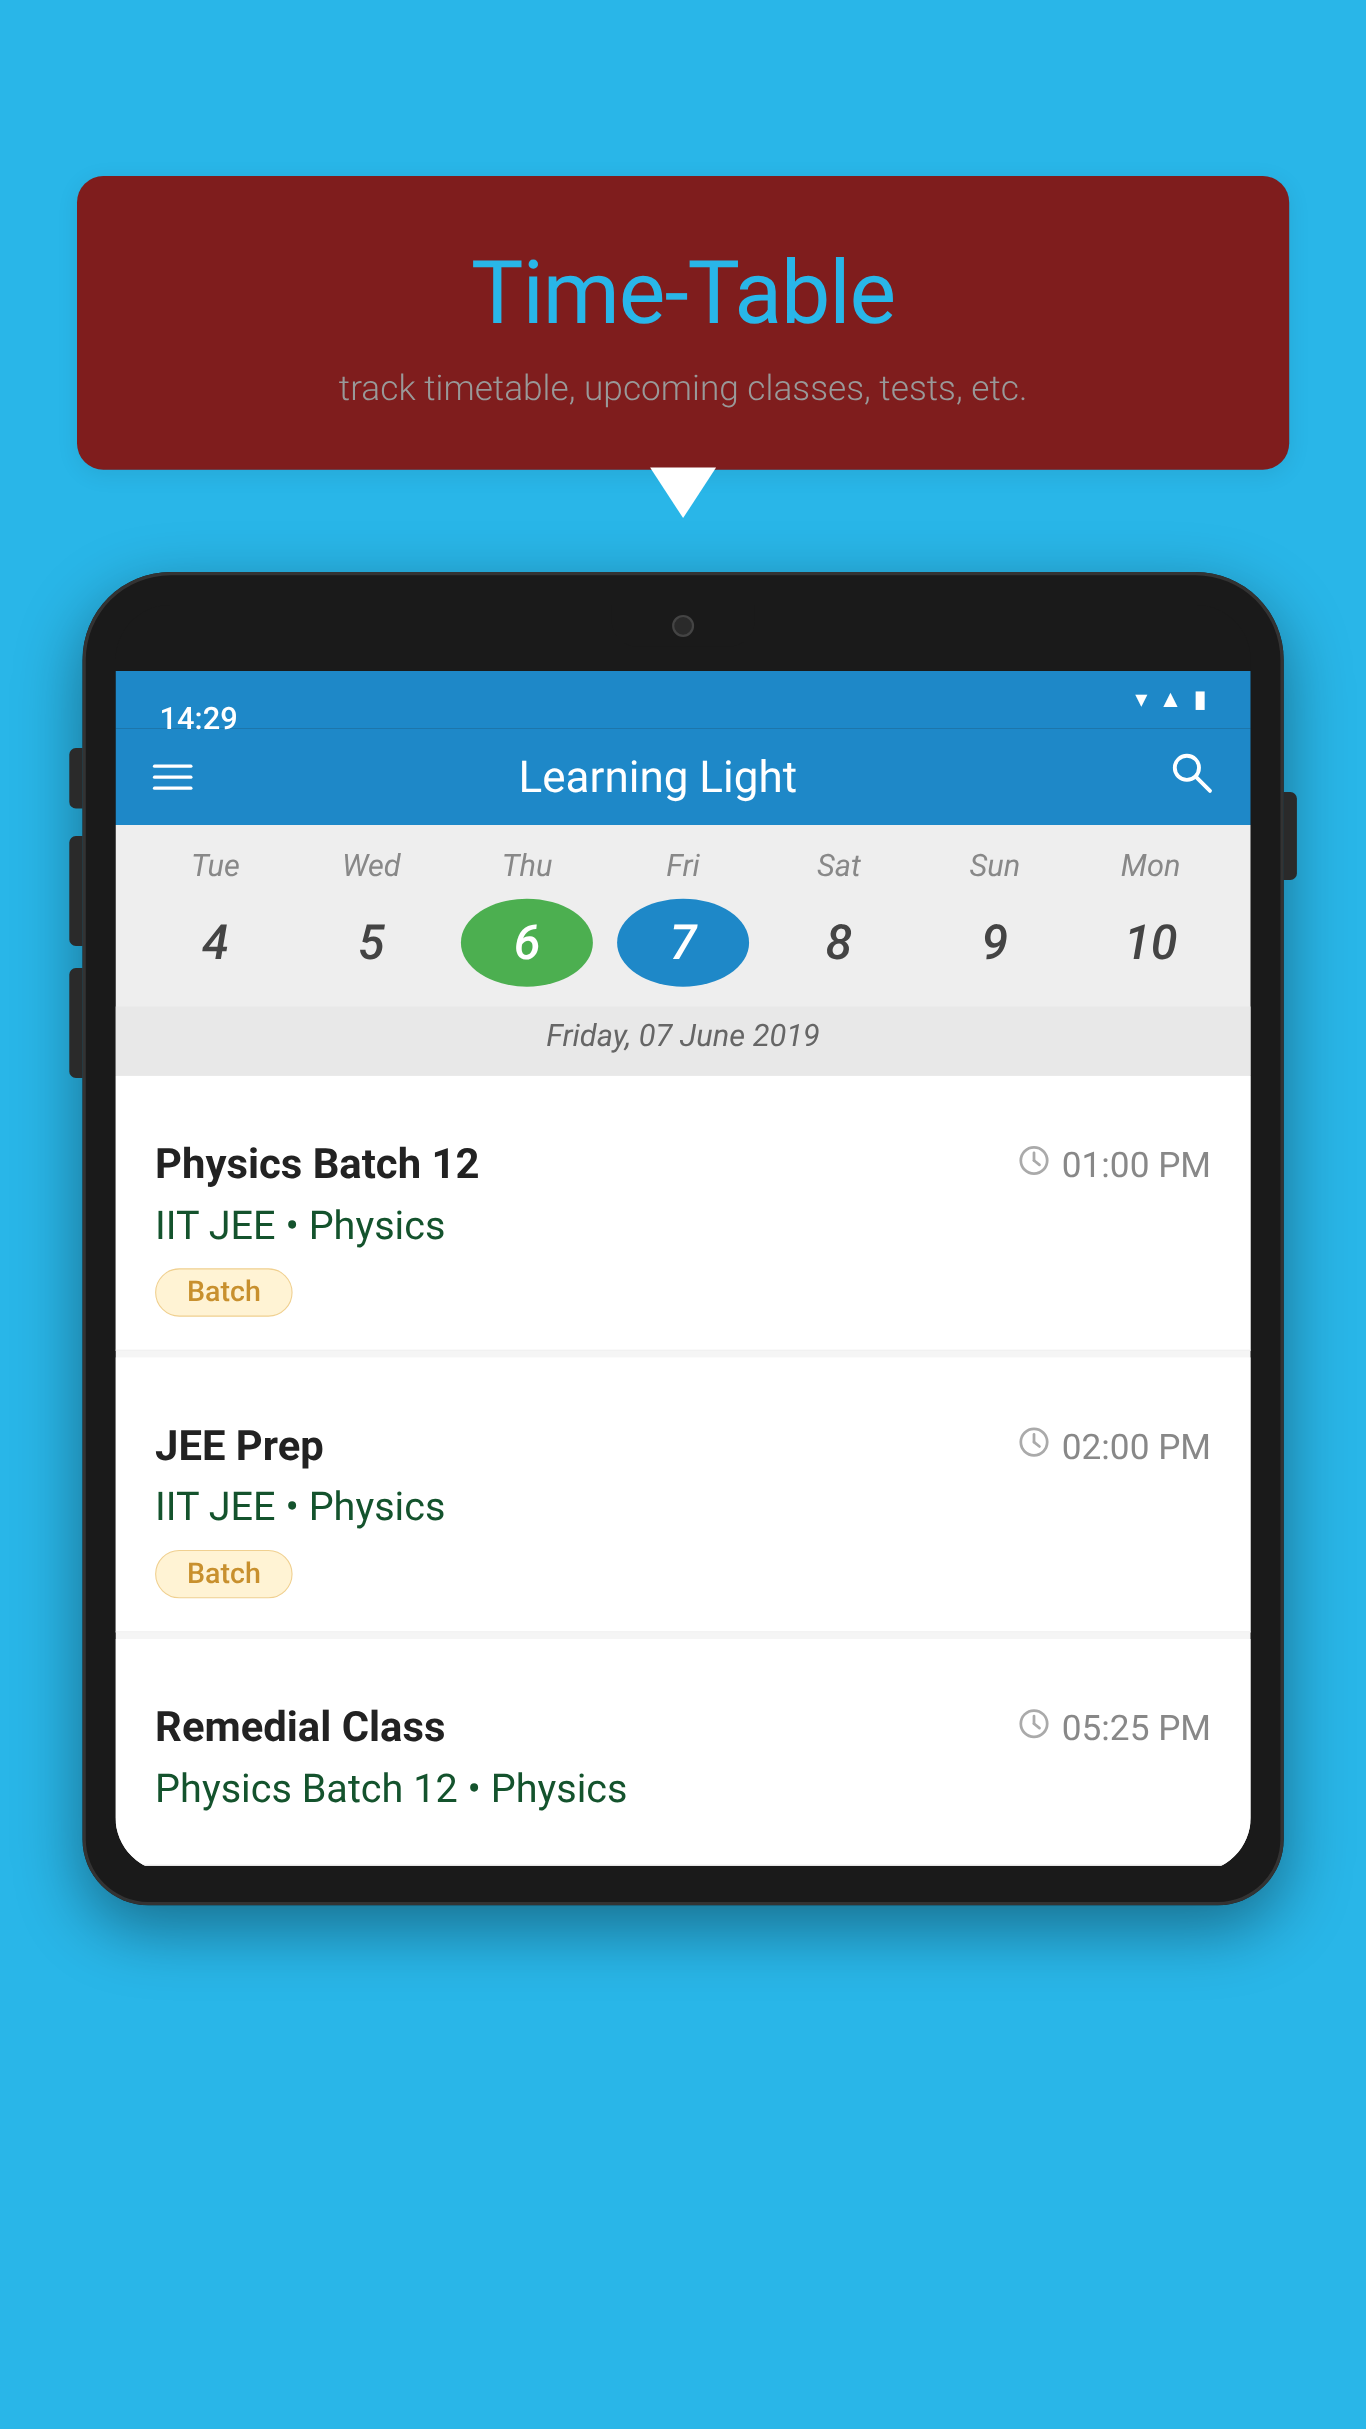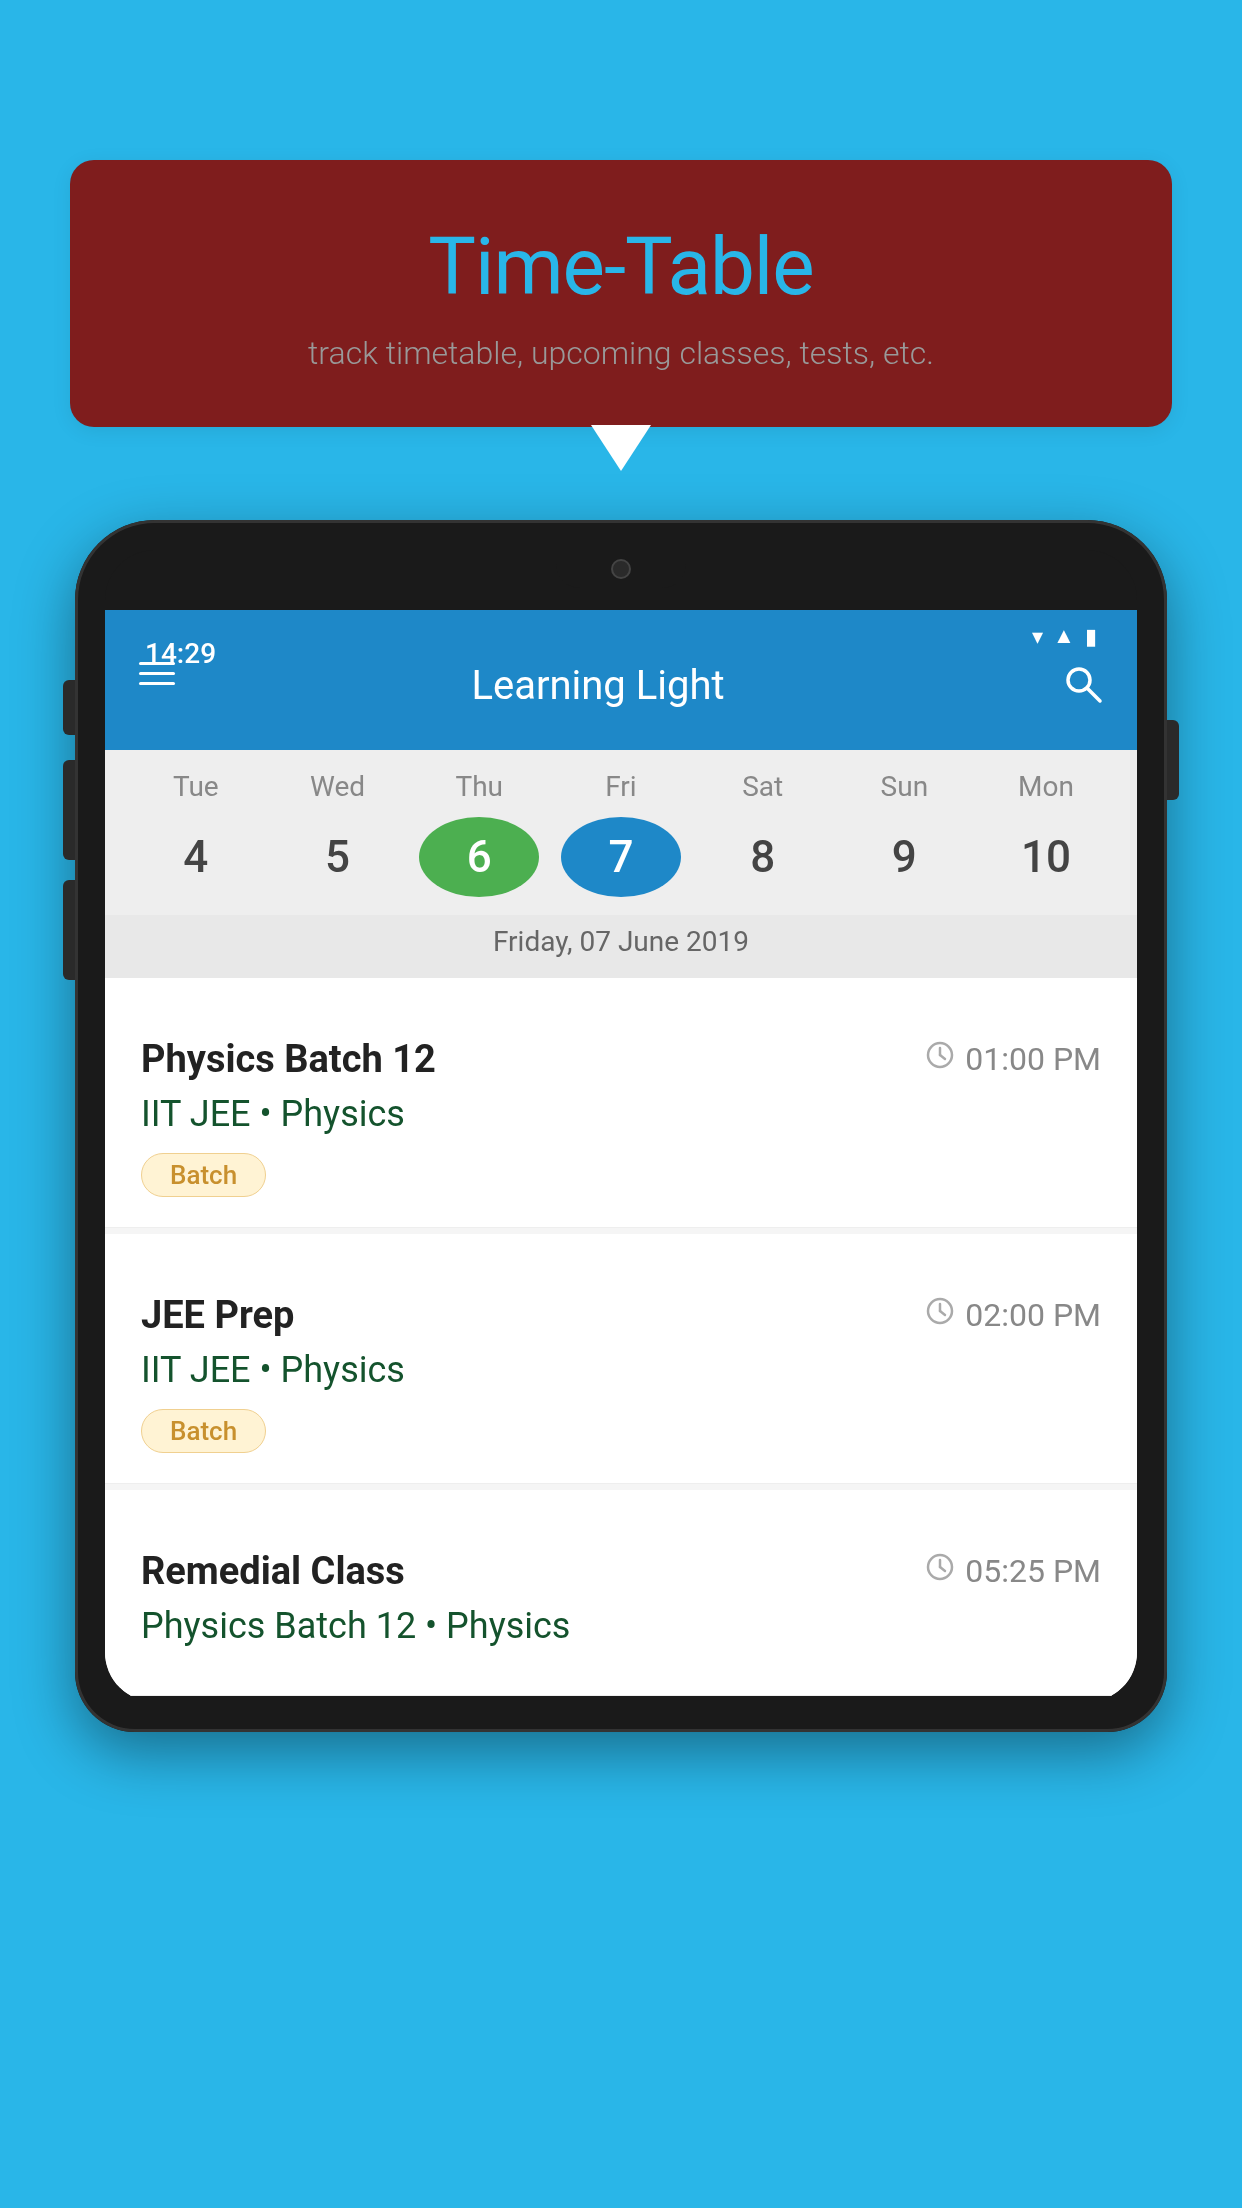--- a/index.html
+++ b/index.html
@@ -135,21 +135,21 @@
     .status-icon {
       color: white;
       font-size: 22px;
     }
 
     
     .app-toolbar {
       background: #1e88c8;
       height: 88px;
       display: flex;
-      align-items: flex-start;
+      align-items: center;
       padding: 0 34px;
       gap: 32px;
     }
 
     .hamburger-icon {
       color: white;
       font-size: 36px;
       cursor: pointer;
       display: flex;
       flex-direction: column;
@@ -176,20 +176,21 @@
     .search-icon {
       color: white;
       font-size: 40px;
       cursor: pointer;
     }
 
     
     .calendar-strip {
       background: #eeeeee;
       padding: 20px 0 0;
+      font-style: italic;
     }
 
     .day-headers {
       display: flex;
       justify-content: space-around;
       padding: 0 20px 14px;
     }
 
     .day-header {
       font-size: 28px;

